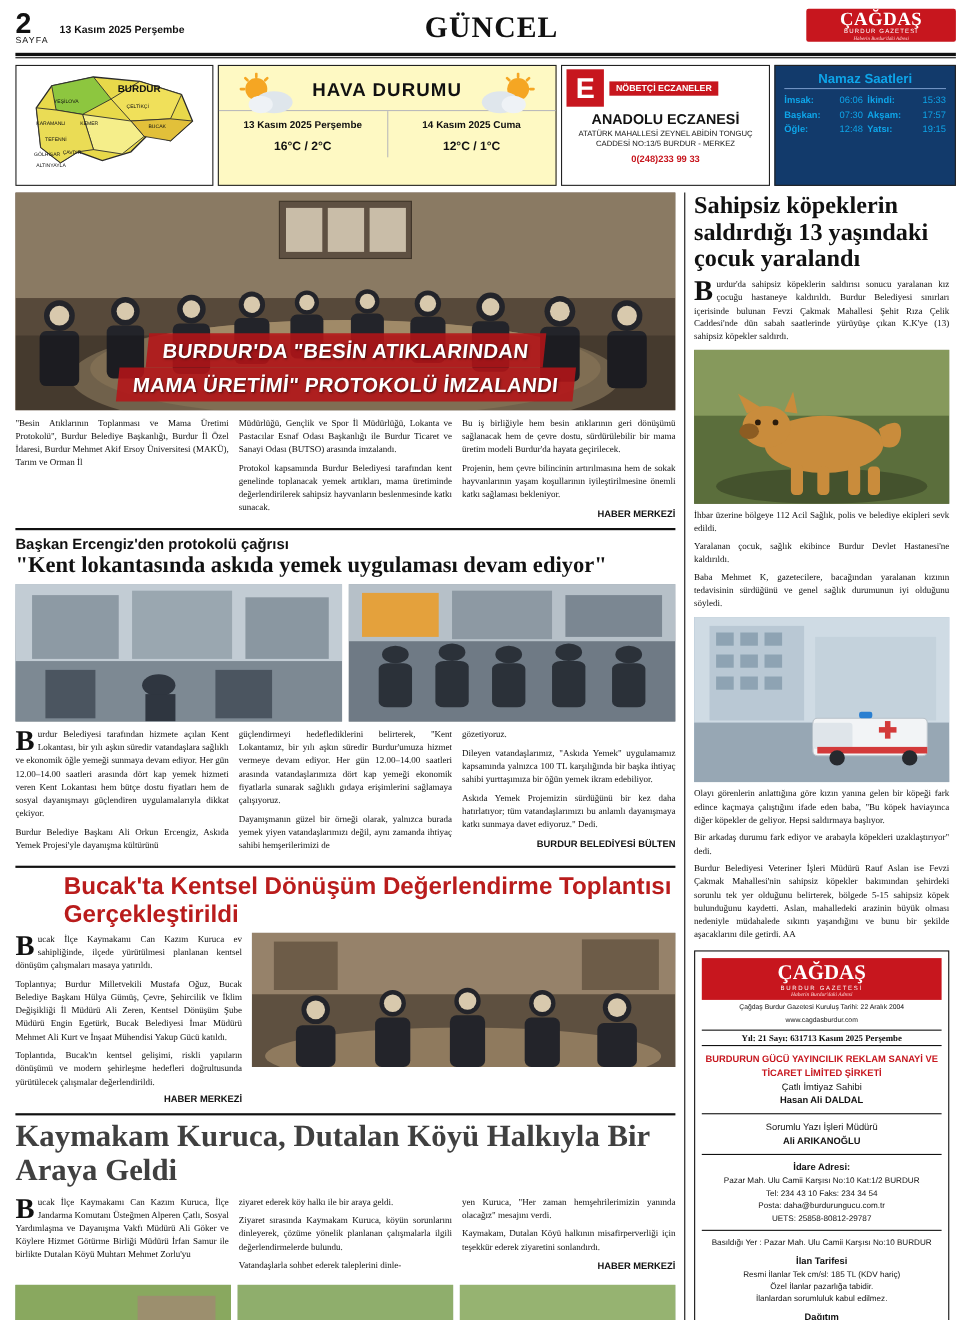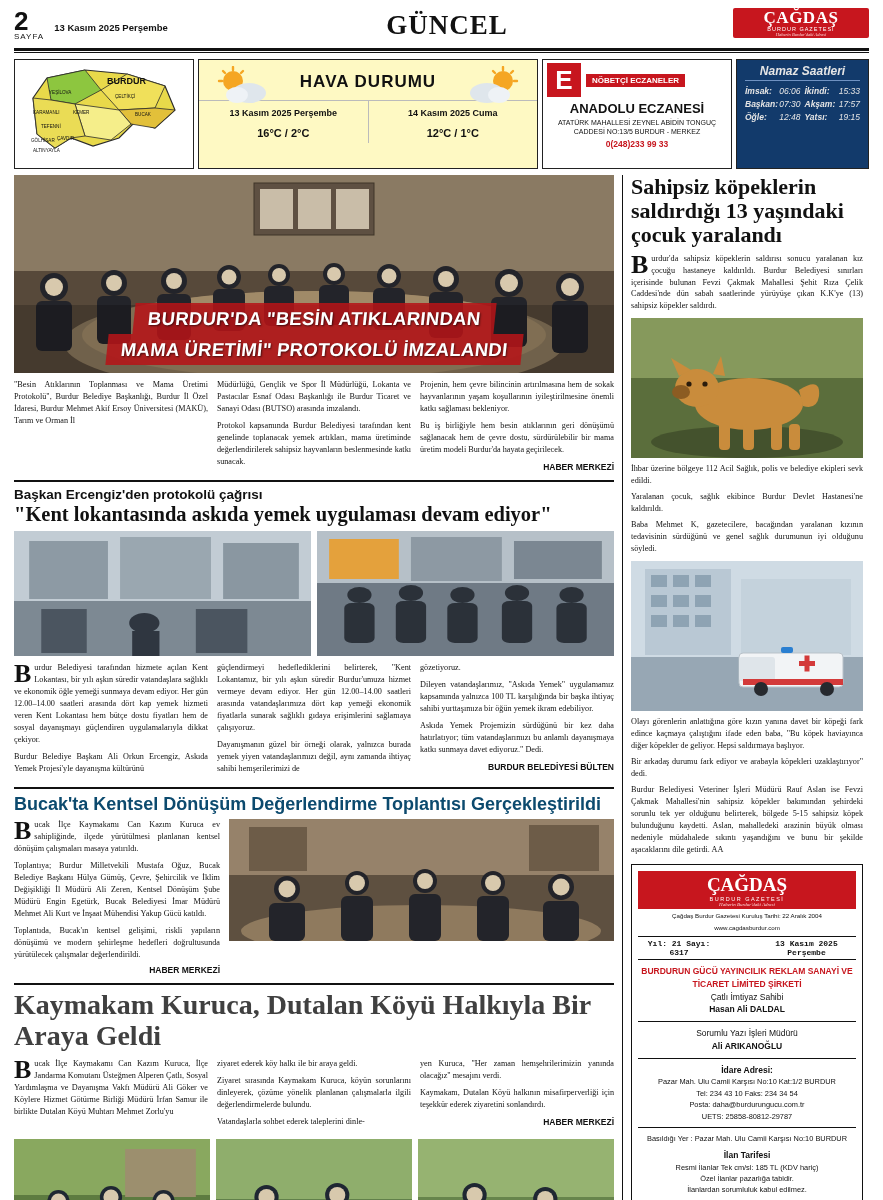--- a/index.html
+++ b/index.html
@@ -45,21 +45,21 @@
   .wcol .wd { font-weight:bold; padding:3px 0; }
   .wcol .wt { font-size:11px; font-weight:bold; padding-top:6px;text-align:center; }
   .ecz-box { width:190px; border:1px solid #222; background:#fff; position:relative; }
   .ecz-top { display:flex; align-items:center; padding:3px 4px; }
   .ecz-e { width:34px; height:34px; background:#c7161e; color:#fff; font-size:26px; font-weight:bold;
            display:flex; align-items:center; justify-content:center; font-family:"Liberation Sans",sans-serif; }
   .ecz-label { background:#c7161e; color:#fff; font-size:8px; font-weight:bold; padding:2px 6px; margin-left:5px; font-family:"Liberation Sans",sans-serif; }
   .ecz-name { text-align:center; font-size:13px; font-weight:bold; font-family:"Liberation Sans",sans-serif; margin-top:1px; }
   .ecz-addr { text-align:center; font-size:7px; line-height:1.35; padding:2px 4px; font-family:"Liberation Sans",sans-serif; }
   .ecz-phone { text-align:center; font-size:8.5px; font-weight:bold; color:#c7161e; font-family:"Liberation Sans",sans-serif; }
-  .namaz-box { width:133px; border:1px solid #222; background:#123a6b; color:#e5e5e5;font-style:italic; }
+  .namaz-box { width:165px; border:1px solid #222; background:#123a6b; color:#0ea5e9; }
   .namaz-title { text-align:center; font-size:12px; font-weight:bold; padding:4px 0 2px; font-family:"Liberation Sans",sans-serif; }
   .namaz-line { height:1px; background:#6f92c2; margin:0 8px 3px; }
   .namaz-grid { display:flex; padding:0 6px 4px; font-size:8.5px; font-family:"Liberation Sans",sans-serif; }
   .namaz-col { flex:1; }
   .namaz-row { display:flex; justify-content:space-between; padding:1.5px 2px; }
   .namaz-row b { font-weight:bold; }
 
   
   .main { display:flex; gap:8px; margin-top:6px; }
   .left { width:600px; }
@@ -82,42 +82,42 @@
   .cols3 { display:flex; gap:9px; margin-top:6px; }
   .cols3 .c { flex:1; font-size:8.2px; line-height:1.46; text-align:justify; }
   .cols3 .c p { margin-bottom:5px; }
   .byline { text-align:right; font-weight:bold; font-size:8.5px; font-family:"Liberation Sans",sans-serif; margin-top:3px; }
   .drop::first-letter { float:left; font-size:26px; line-height:20px; font-weight:bold; padding:2px 3px 0 0; font-family:"Liberation Serif",serif; }
 
   .sep { height:2px; background:#111; margin:7px 0 5px; }
 
   .kicker { font-size:13.5px; font-weight:bold; font-family:"Liberation Sans",sans-serif; color:#111; }
   .headline2 { font-size:20.5px; font-weight:bold; font-family:"Liberation Serif",serif; line-height:1.12; margin-top:1px; }
-  .headline-red { color:#0c4a6e; font-size:18px; font-weight:bold; font-family:"Liberation Sans",sans-serif; line-height:1.12; }
+  .headline-red { color:#b91c1c; font-size:22px; font-weight:bold; font-family:"Liberation Sans",sans-serif; line-height:1.12;margin-left:44px; }
   .headline-red2 { color:#404040; font-size:28px; font-weight:bold; font-family:"Liberation Serif",serif; line-height:1.1; }
 
   .dual-photo { display:flex; gap:6px; margin-top:5px; }
   .dual-photo .photo { flex:1; height:125px; }
 
   
   .r-head { font-size:22px; font-weight:bold; line-height:1.1; font-family:"Liberation Serif",serif; }
   .r-body { font-size:8.2px; line-height:1.46; text-align:justify; margin-top:5px; }
   .r-body p { margin-bottom:4px; }
   .r-photo { height:140px; margin-top:6px; }
 
   
   .imprint { border:1px solid #111; margin-top:8px; padding:6px 6px 8px; text-align:center; }
   .imp-logo { background:#c7161e; color:#fff; padding:3px 0 2px; }
   .imp-logo .l1 { font-size:19px; font-weight:bold; font-family:"Liberation Serif",serif; }
   .imp-logo .l2 { font-size:5.5px; letter-spacing:1.5px; font-family:"Liberation Sans",sans-serif; }
   .imp-logo .l3 { font-size:5px; font-style:italic; color:#ffd9d9; }
   .imp-sub { font-size:6.2px; margin-top:3px; line-height:1.4; font-family:"Liberation Sans",sans-serif; }
-  .imp-bar { display:flex; justify-content:flex-start; font-size:8px; font-weight:bold;
+  .imp-bar { display:flex; justify-content:center; font-size:8px; font-weight:bold;
              border-top:1px solid #111; border-bottom:1px solid #111; margin-top:4px; padding:2px 3px;
-             font-family:Liberation Mono, monospace;gap:43px; }
+             font-family:Liberation Serif, serif; }
   .imp-sec { font-size:8.5px; line-height:1.5; margin-top:5px; font-family:"Liberation Sans",sans-serif; }
   .imp-sec .t { color:#c7161e; font-weight:bold; }
   .imp-sec .n { font-weight:bold; }
   .imp-hr { height:1px; background:#111; margin:5px 0; }
   .imp-small { font-size:7.4px; line-height:1.55; font-family:"Liberation Sans",sans-serif; }
 
   
   .bottom-photos { display:flex; gap:6px; margin-top:6px; }
   .bottom-photos .photo { flex:1; height:130px; }
 
@@ -317,22 +317,22 @@
 
       <div class="cols3">
         <div class="c">
           <p>"Besin Atıklarının Toplanması ve Mama Üretimi Protokolü", Burdur Belediye Başkanlığı, Burdur İl Özel İdaresi, Burdur Mehmet Akif Ersoy Üniversitesi (MAKÜ), Tarım ve Orman İl</p>
         </div>
         <div class="c">
           <p>Müdürlüğü, Gençlik ve Spor İl Müdürlüğü, Lokanta ve Pastacılar Esnaf Odası Başkanlığı ile Burdur Ticaret ve Sanayi Odası (BUTSO) arasında imzalandı.</p>
           <p>Protokol kapsamında Burdur Belediyesi tarafından kent genelinde toplanacak yemek artıkları, mama üretiminde değerlendirilerek sahipsiz hayvanların beslenmesinde katkı sunacak.</p>
         </div>
         <div class="c">
+          <p>Bu iş birliğiyle hem besin atıklarının geri dönüşümü sağlanacak hem de çevre dostu, sürdürülebilir bir mama üretim modeli Burdur'da hayata geçirilecek.</p>
           <p>Projenin, hem çevre bilincinin artırılmasına hem de sokak hayvanlarının yaşam koşullarının iyileştirilmesine önemli katkı sağlaması bekleniyor.</p>
-          <p>Bu iş birliğiyle hem besin atıklarının geri dönüşümü sağlanacak hem de çevre dostu, sürdürülebilir bir mama üretim modeli Burdur'da hayata geçirilecek.</p>
           <div class="byline">HABER MERKEZİ</div>
         </div>
       </div>
 
       <div class="sep"></div>
 
       <div>
         <div class="kicker">Başkan Ercengiz'den protokolü çağrısı</div>
         <div class="headline2">"Kent lokantasında askıda yemek uygulaması devam ediyor"</div>
         <div class="dual-photo">
@@ -576,21 +576,21 @@
             <rect x="168" y="100" width="16" height="5" fill="#d33a3a"></rect>
             <rect x="173.5" y="94.5" width="5" height="16" fill="#d33a3a"></rect>
             <circle cx="130" cy="128" r="7" fill="#26292e"></circle>
             <circle cx="196" cy="128" r="7" fill="#26292e"></circle>
             <rect x="150" y="86" width="12" height="6" rx="2" fill="#2a7fd1"></rect>
           </g>
         </svg>
       </div>
 
       <div class="r-body">
-        <p>Olayı görenlerin anlattığına göre kızın yanına davet bir köpeği fark edince kaçmaya çalıştığını ifade eden baba, "Bu köpek haviayınca diğer köpekler de geliyor. Hepsi saldırmaya başlıyor.</p>
+        <p>Olayı görenlerin anlattığına göre kızın yanına gelen bir köpeği fark edince kaçmaya çalıştığını ifade eden baba, "Bu köpek haviayınca diğer köpekler de geliyor. Hepsi saldırmaya başlıyor.</p>
         <p>Bir arkadaş durumu fark ediyor ve arabayla köpekleri uzaklaştırıyor" dedi.</p>
         <p>Burdur Belediyesi Veteriner İşleri Müdürü Rauf Aslan ise Fevzi Çakmak Mahallesi'nin sahipsiz köpekler bakımından şehirdeki sorunlu tek yer olduğunu belirterek, bölgede 5-15 sahipsiz köpek bulunduğunu kaydetti. Aslan, mahalledeki arazinin büyük olması nedeniyle müdahalede sıkıntı yaşandığını ve bunu bir şekilde aşacaklarını dile getirdi. AA</p>
       </div>
 
       <div class="imprint">
         <div class="imp-logo">
           <div class="l1">ÇAĞDAŞ</div>
           <div class="l2">BURDUR GAZETESİ</div>
           <div class="l3">Haberin Burdur'daki Adresi</div>
         </div>

